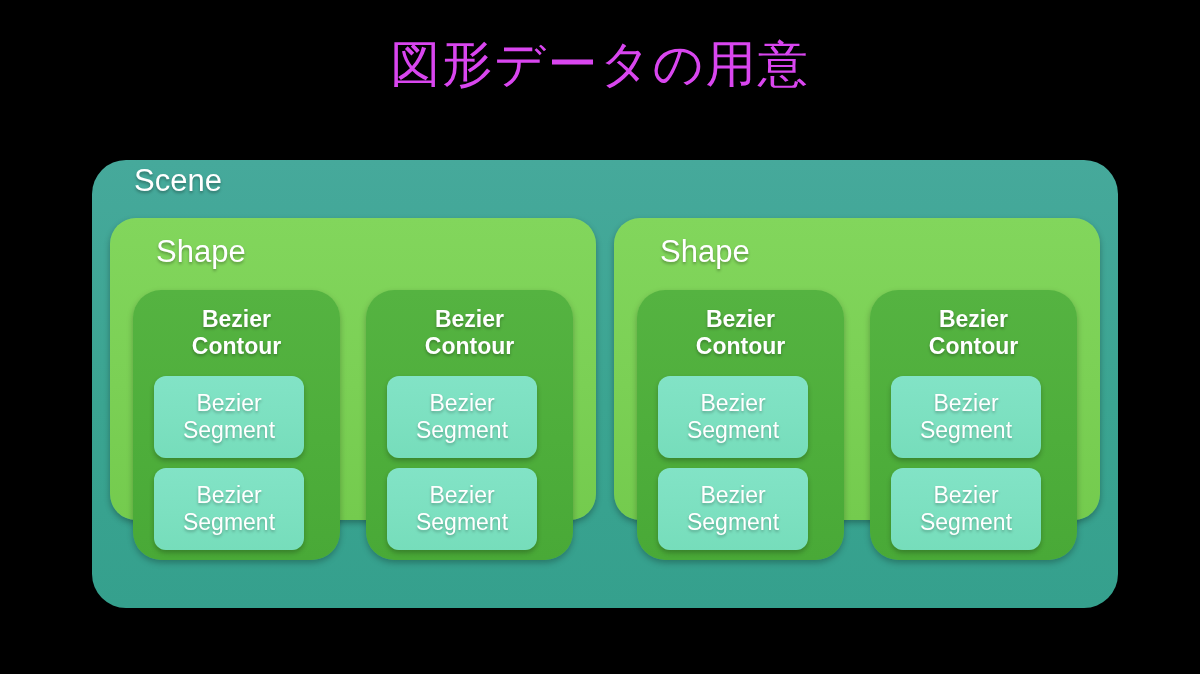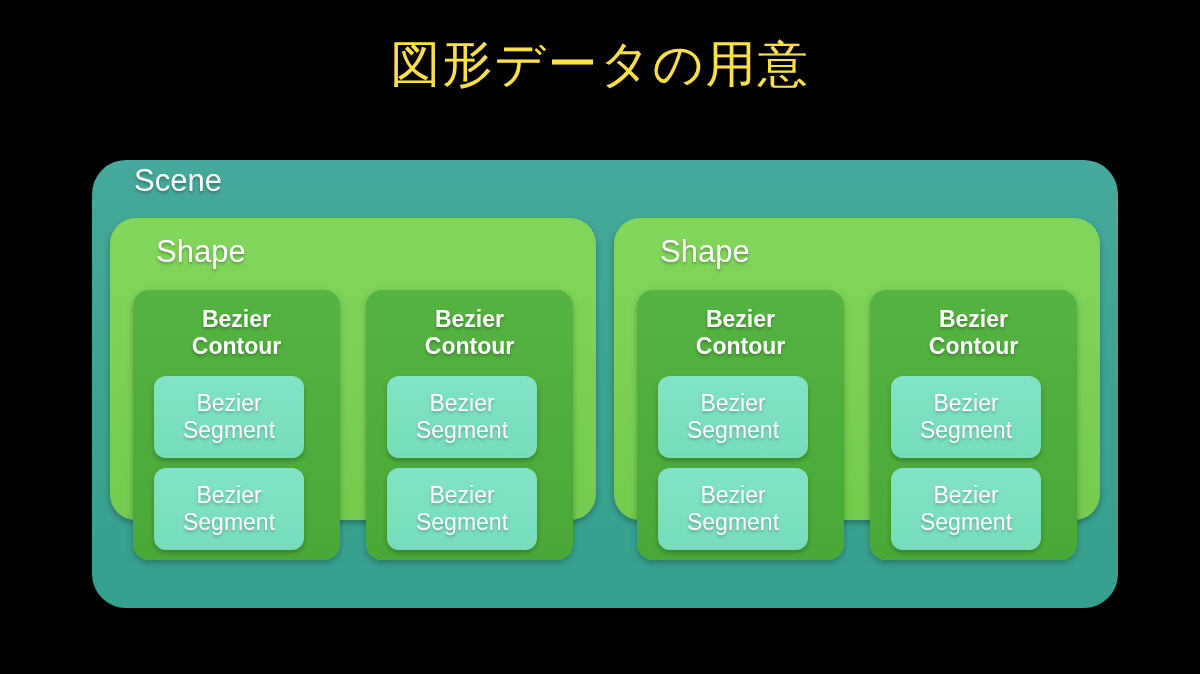--- a/index.html
+++ b/index.html
@@ -15,21 +15,21 @@
     position: relative;
   }
 
   
   .slide-title {
     position: absolute;
     left: 0;
     top: 34px;
     width: 1200px;
     text-align: center;
-    color: #fde047;
+    color: #d946ef;
     font-size: 50px;
     font-weight: 400;
     letter-spacing: 2px;
     line-height: 1.2;
     white-space: nowrap;
   }
 
   
   .scene {
     position: absolute;
@@ -92,21 +92,21 @@
     height: 270px;
     display: flex;
     justify-content: space-between;
   }
 
   
   .contour {
     width: 207px;
     height: 270px;
     background: linear-gradient(180deg, #55b341 0%, #4eae3b 55%, #49a937 100%);
-    border-radius: 16px;
+    border-radius: 28px;
     box-shadow: 0 3px 6px rgba(0,0,0,0.26);
     position: relative;
     text-decoration: underline;
   }
   .contour-label {
     position: absolute;
     left: 0;
     top: 16px;
     width: 100%;
     text-align: center;

